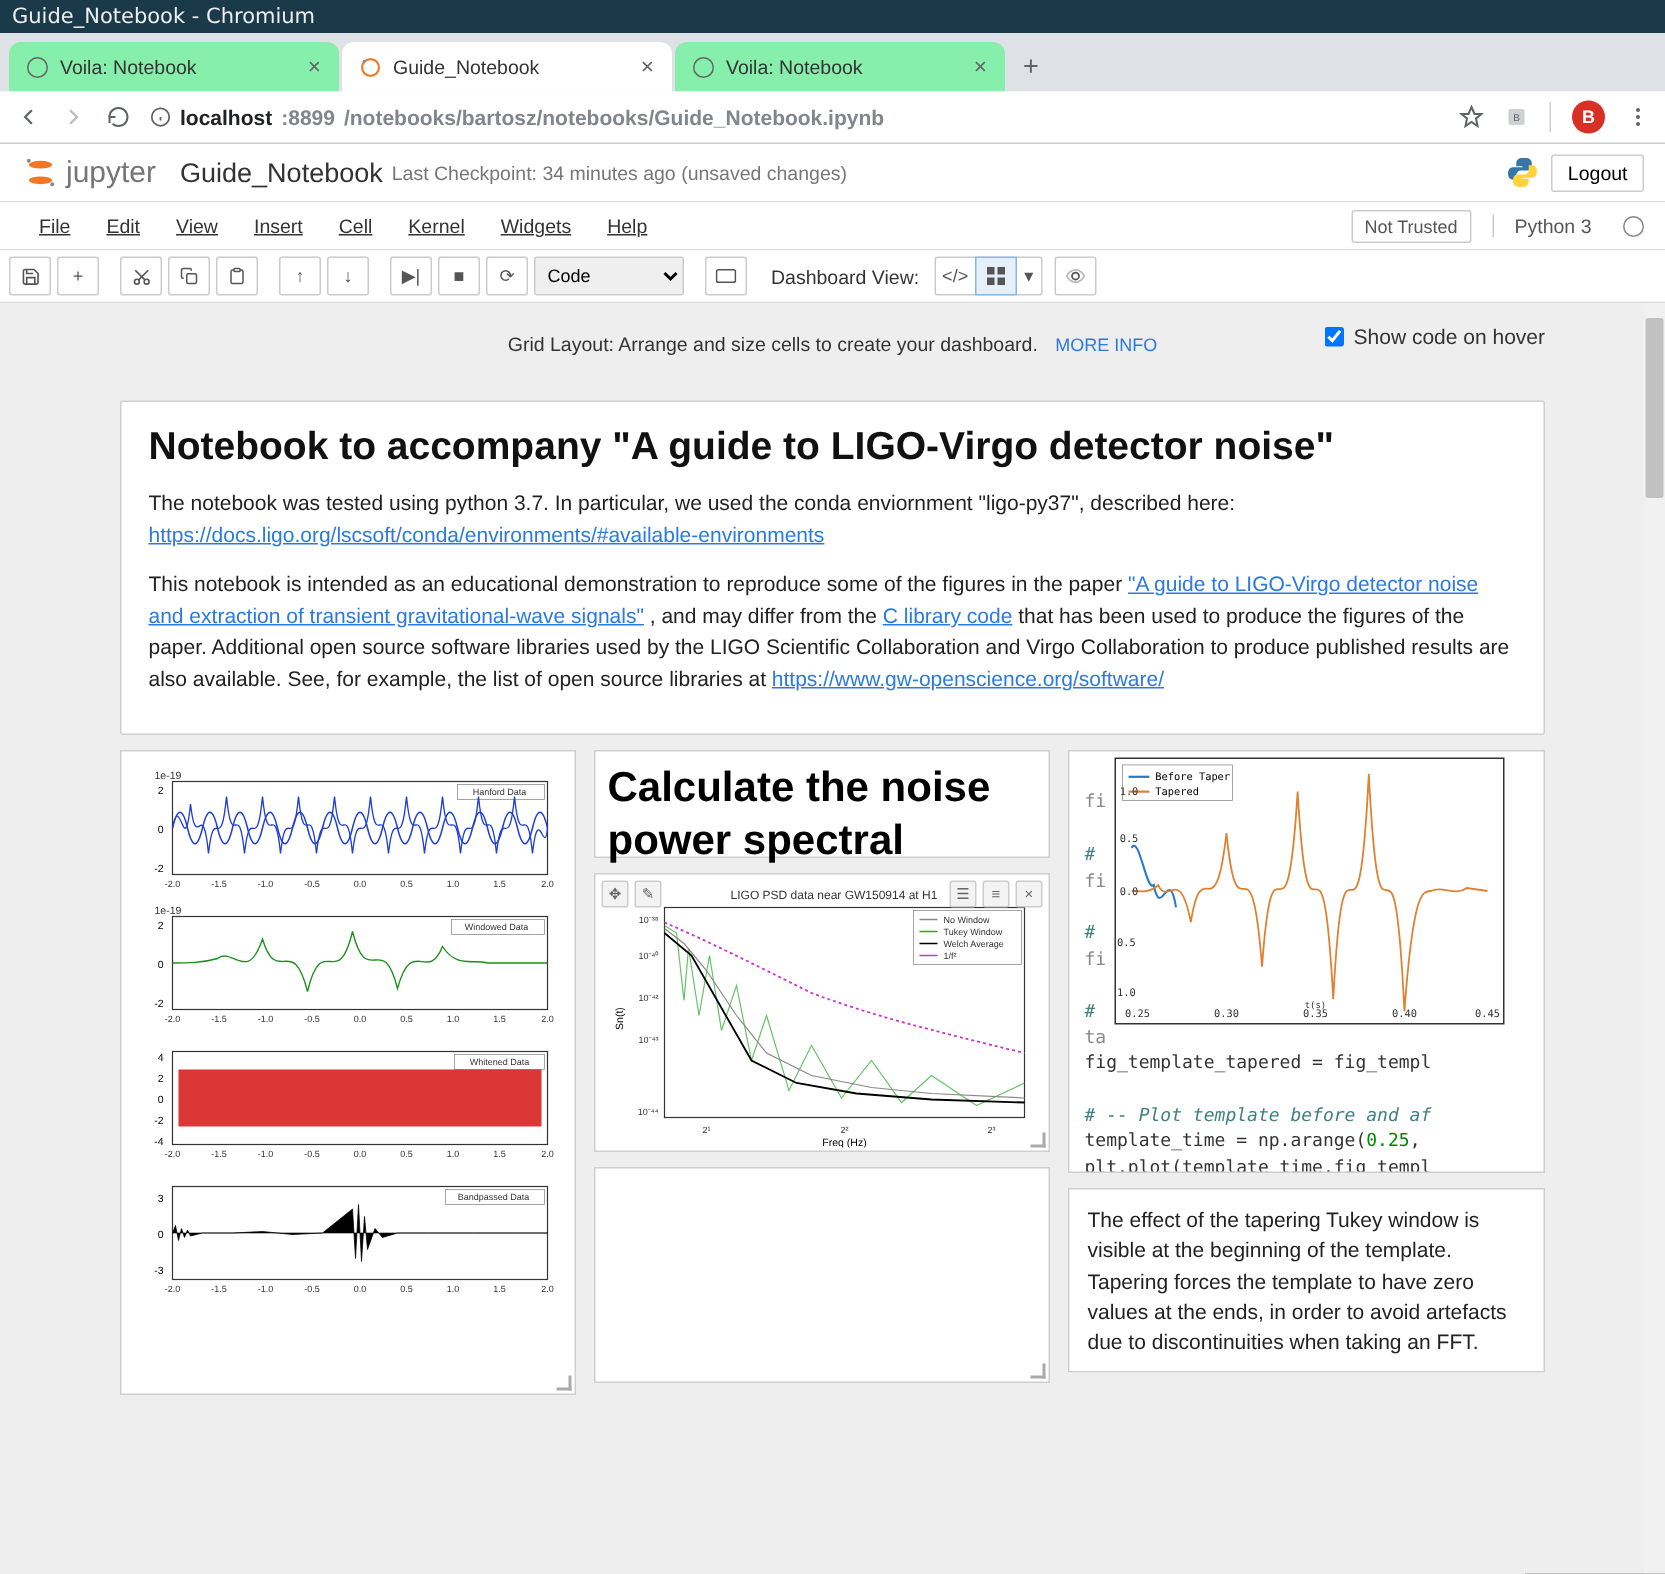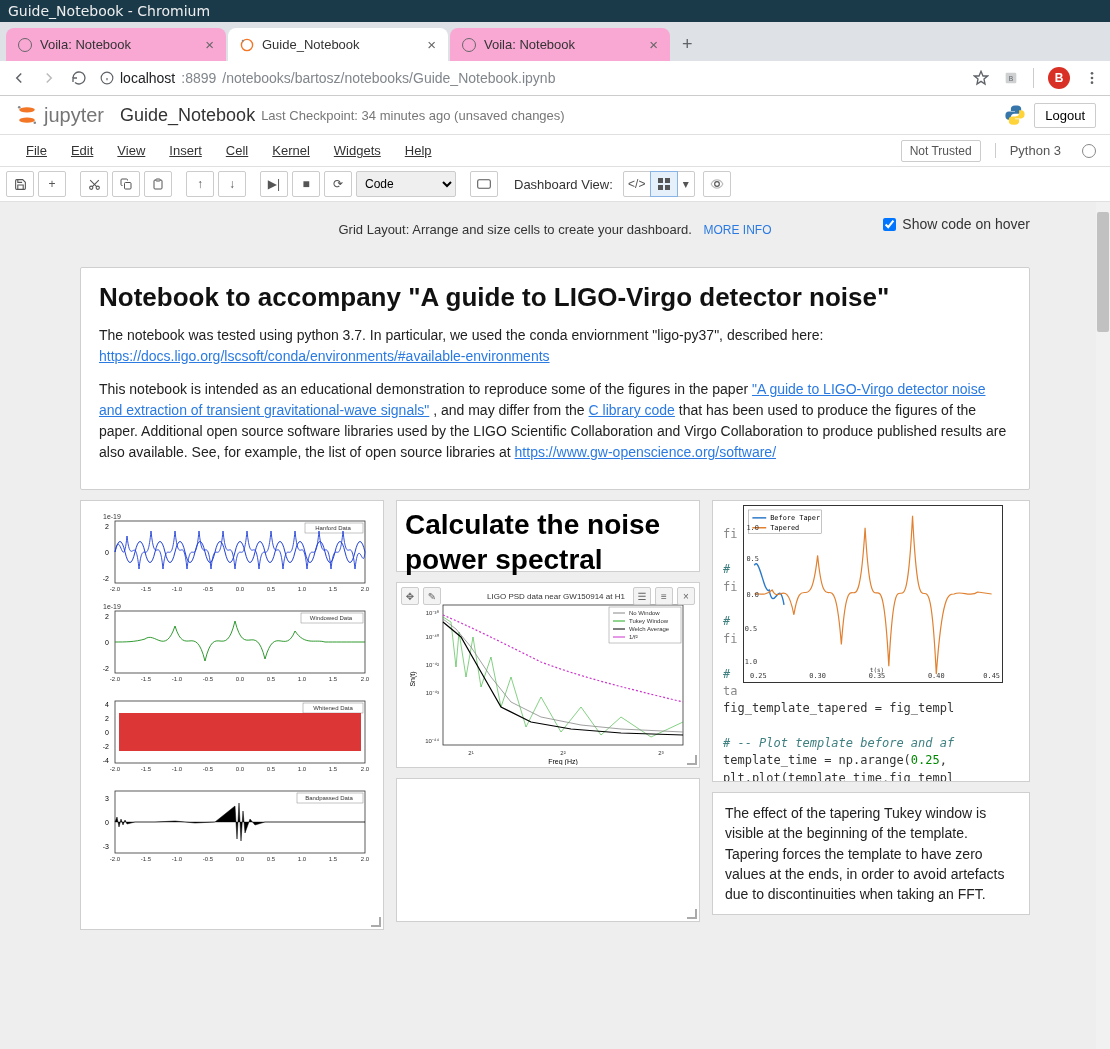--- a/index.html
+++ b/index.html
@@ -1,29 +1,29 @@
 <!DOCTYPE html>
 <html><head>
 <meta charset="utf-8">
 <style>
 * { box-sizing: border-box; margin: 0; padding: 0; }
 body { font-family: -apple-system, BlinkMacSystemFont, "Segoe UI", Helvetica, Arial, sans-serif; font-size: 13px; background: #1a3a4a; }
 .window { width: 1110px; height: 1049px; background: #fff; display: flex; flex-direction: column; }
 .titlebar { background: #1a3a4a; color: #eee; padding: 3px 8px; font-size: 14px; font-family: "DejaVu Sans", sans-serif; }
 .chrome-tabs { background: #dee1e6; display: flex; align-items: center; padding: 6px 6px 0 6px; gap: 2px; }
 .tab { background: #fff; border-radius: 8px 8px 0 0; padding: 8px 12px; display: flex; align-items: center; gap: 8px; min-width: 220px; font-size: 13px; color: #333; }
-.tab.inactive { background: #f9a8d4; }
+.tab.inactive { background: #86efac; }
 .tab .globe { width: 14px; height: 14px; border: 1.3px solid #666; border-radius: 50%; position: relative; flex-shrink: 0; }
 .tab .jupyter-icon { width: 14px; height: 14px; flex-shrink: 0; }
 .tab .close { margin-left: auto; color: #666; font-size: 15px; cursor: pointer; }
 .newtab { padding: 6px 10px; color: #5f6368; font-size: 18px; cursor: pointer; }
 .addrbar { background: #fff; border-bottom: 1px solid #ccc; display: flex; align-items: center; padding: 6px 10px; gap: 12px; }
 .navicon { width: 18px; height: 18px; color: #5f6368; cursor: pointer; display: flex; align-items: center; justify-content: center; }
 .navicon.disabled { color: #bbb; }
-.urlbox { flex: 1; display: flex; align-items: center; gap: 6px; font-size: 14px; color: #5f6368; }
+.urlbox { flex: 1; display: flex; align-items: center; gap: 6px; font-size: 14px; color: #5f6368; font-weight: bold; }
 .urlbox .host { color: #202124; }
 .urlbox .path { color: #80868b; }
 .addr-icons { display: flex; align-items: center; gap: 14px; }
 .addr-icon { width: 16px; height: 16px; color: #5f6368; }
 .avatar { width: 22px; height: 22px; border-radius: 50%; background: #d93025; color: #fff; display: flex; align-items: center; justify-content: center; font-size: 12px; font-weight: bold; }
 .jupyter-header { display: flex; align-items: center; padding: 6px 14px; border-bottom: 1px solid #e0e0e0; background: #fff; }
 .jupyter-logo { display: flex; align-items: center; gap: 4px; margin-right: 16px; }
 .jupyter-logo-text { font-size: 20px; color: #757575; font-weight: 400; }
 .nb-title { font-size: 18px; color: #333; }
 .checkpoint { font-size: 13px; color: #777; margin-left: 6px; }

